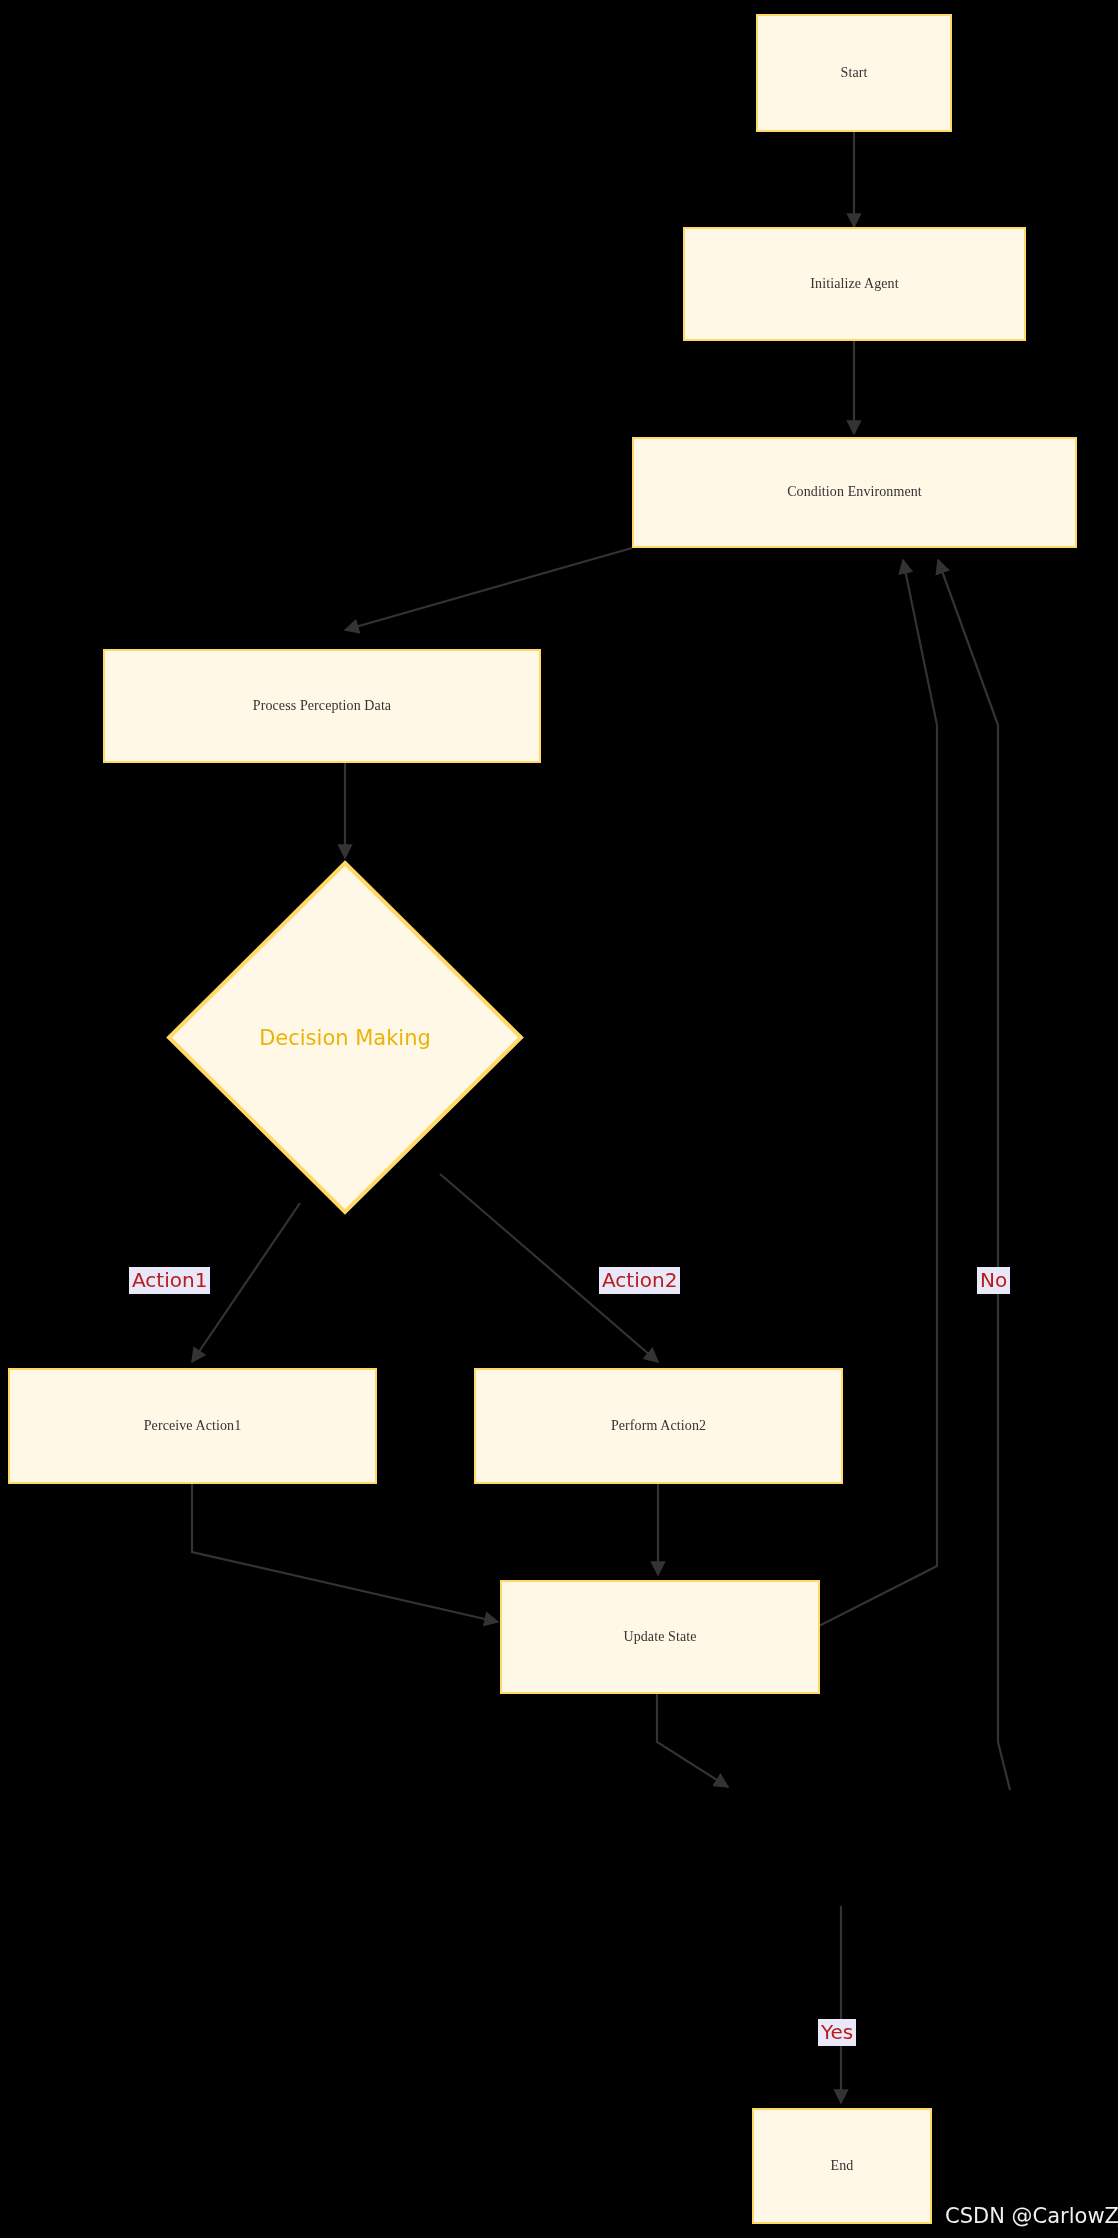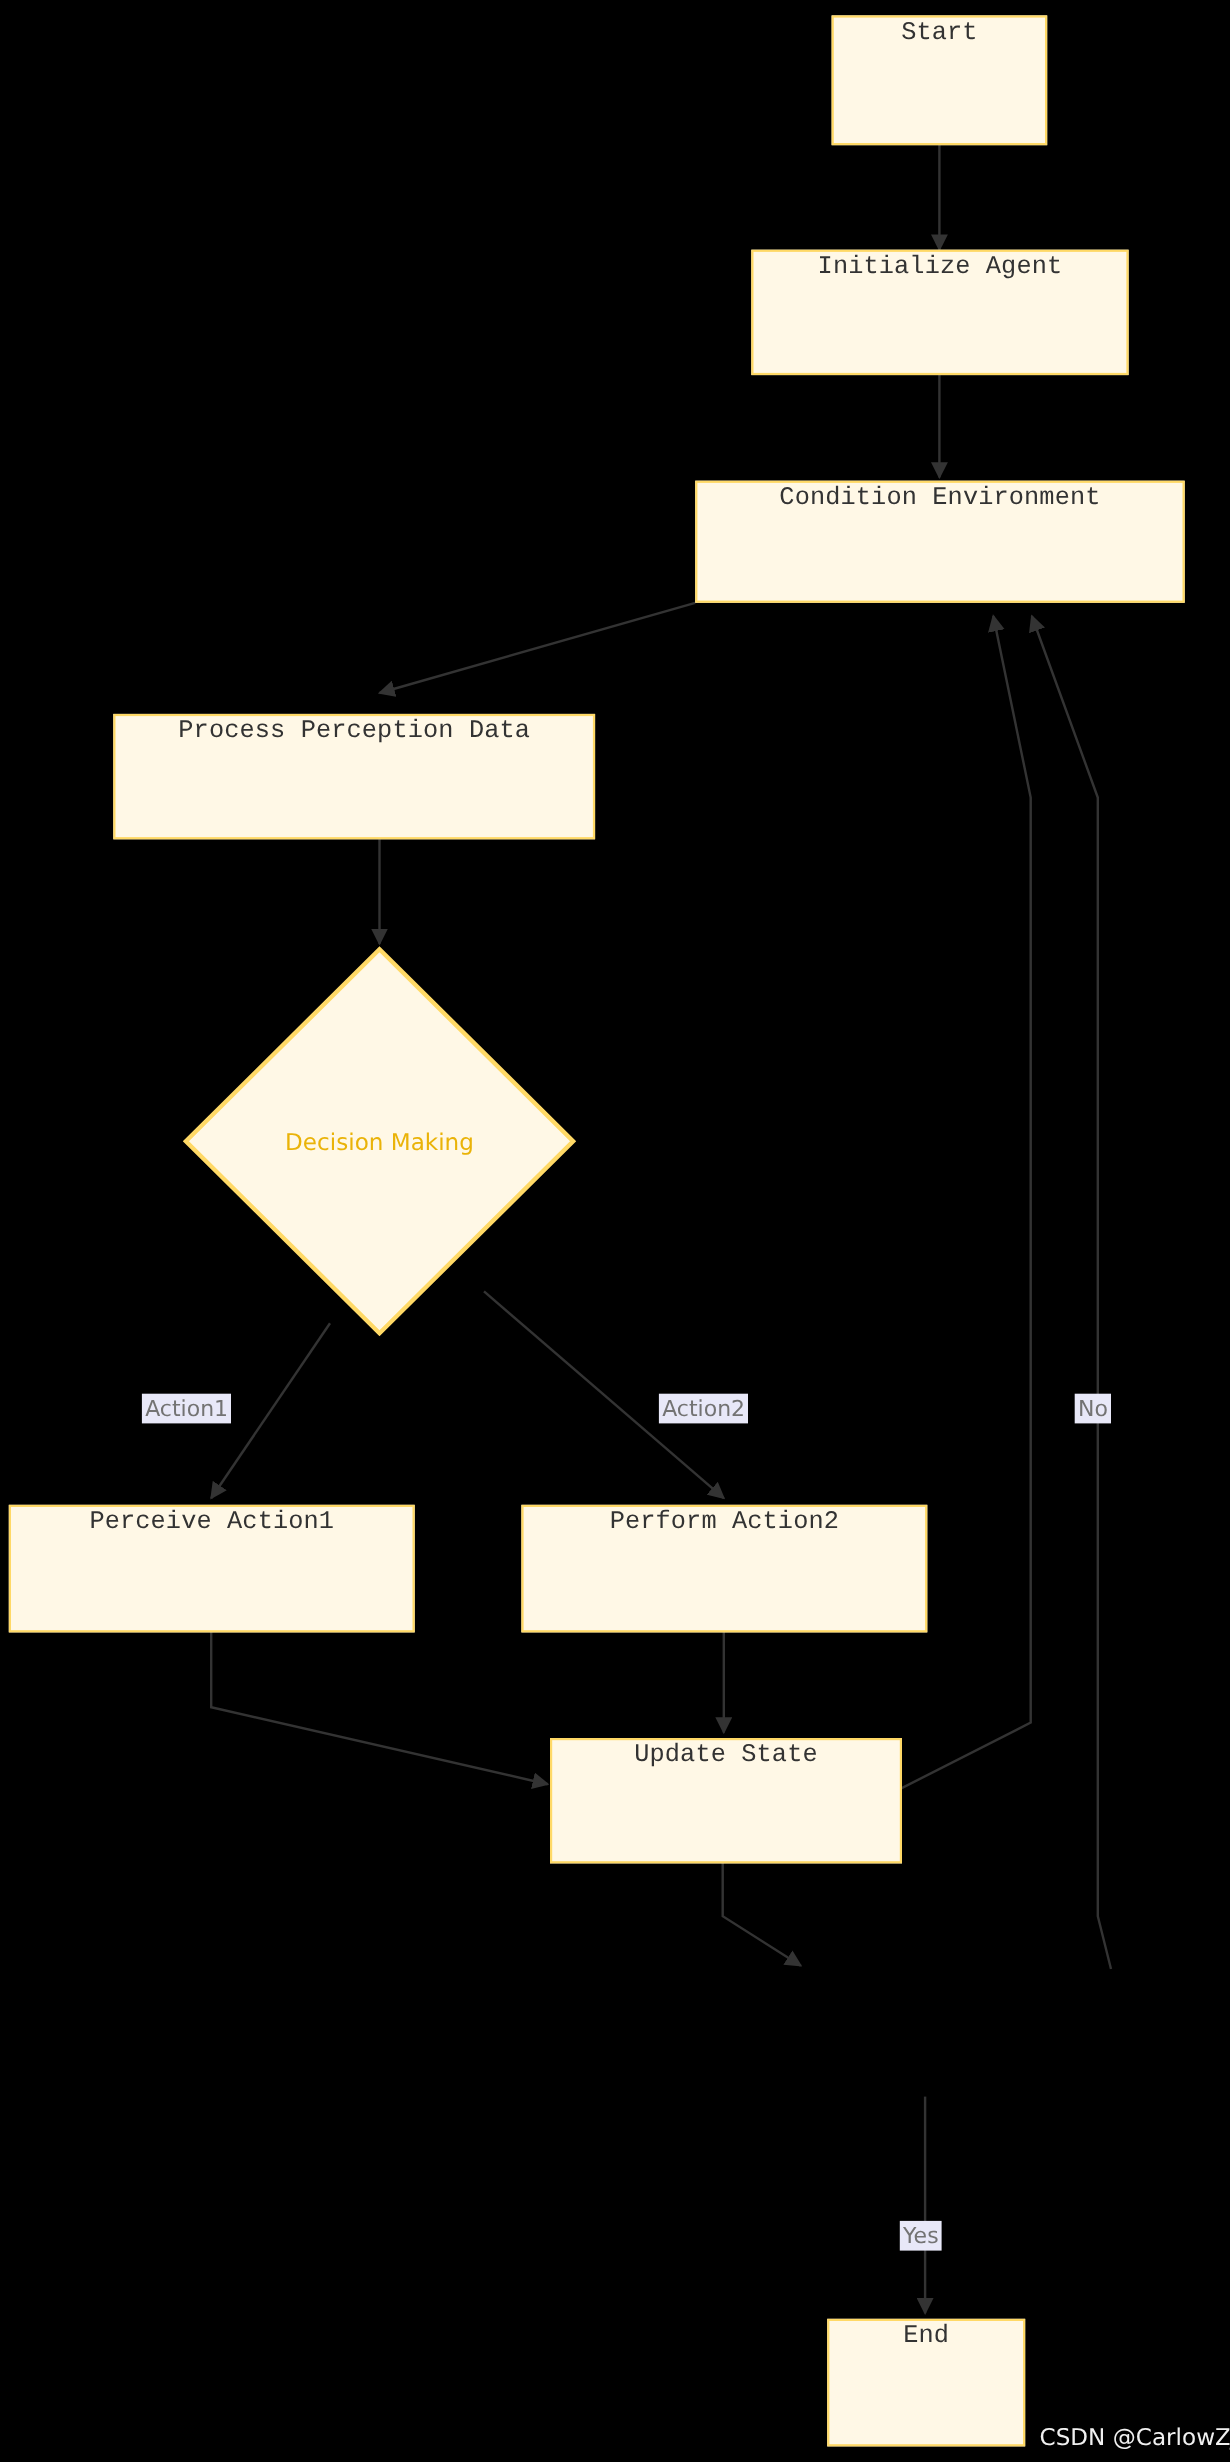--- a/index.html
+++ b/index.html
@@ -25,25 +25,25 @@
     width: 1118px;
     height: 2238px;
     pointer-events: none;
   }
   .node {
     position: absolute;
     box-sizing: border-box;
     background: #fff8e6;
     border: 2px solid #ffd966;
     display: flex;
-    align-items: flex-start;
+    align-items: center;
     justify-content: center;
     color: #333333;
-    font-size: 23px;
-    font-family: Liberation Mono, monospace;
+    font-size: 14px;
+    font-family: Liberation Serif, serif;
     letter-spacing: 0.1px;
     text-align: center;
     line-height: 1.2;
     z-index: 3;
   }
   .diamond-wrap {
     position: absolute;
     z-index: 3;
   }
   .diamond-shape {
@@ -62,21 +62,21 @@
     display: flex;
     align-items: center;
     justify-content: center;
     color: #eab308;
     font-size: 21px;
     font-family: "DejaVu Sans", "Liberation Sans", sans-serif;
   }
   .edge-label {
     position: absolute;
     background: #e8e8f8;
-    color: #737373;
+    color: #b91c1c;
     font-size: 20px;
     font-family: "DejaVu Sans", "Liberation Sans", sans-serif;
     padding: 2px 3px;
     line-height: 1.15;
     z-index: 4;
     white-space: nowrap;
   }
   .watermark {
     position: absolute;
     color: #f0f0f0;

